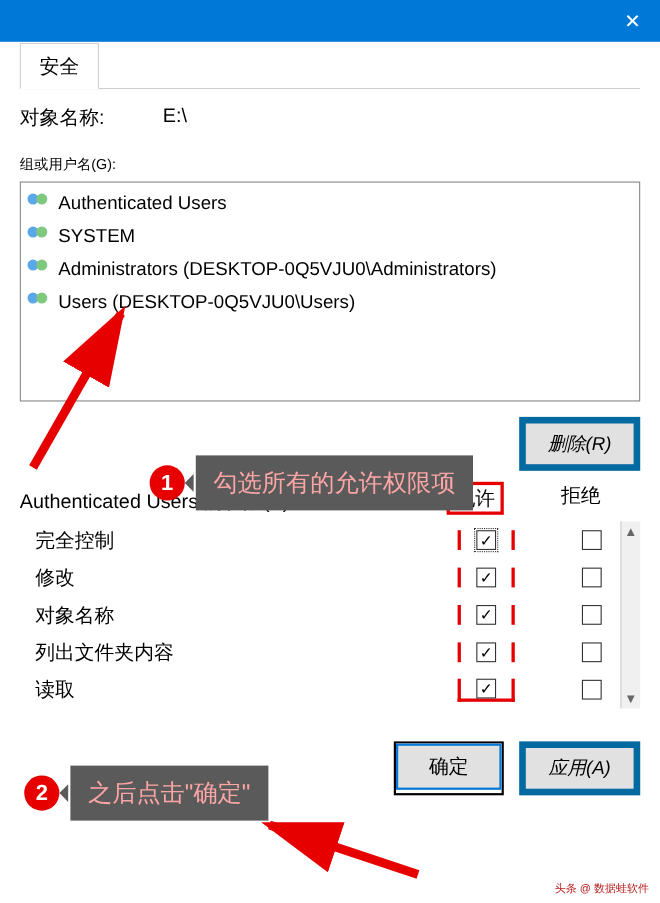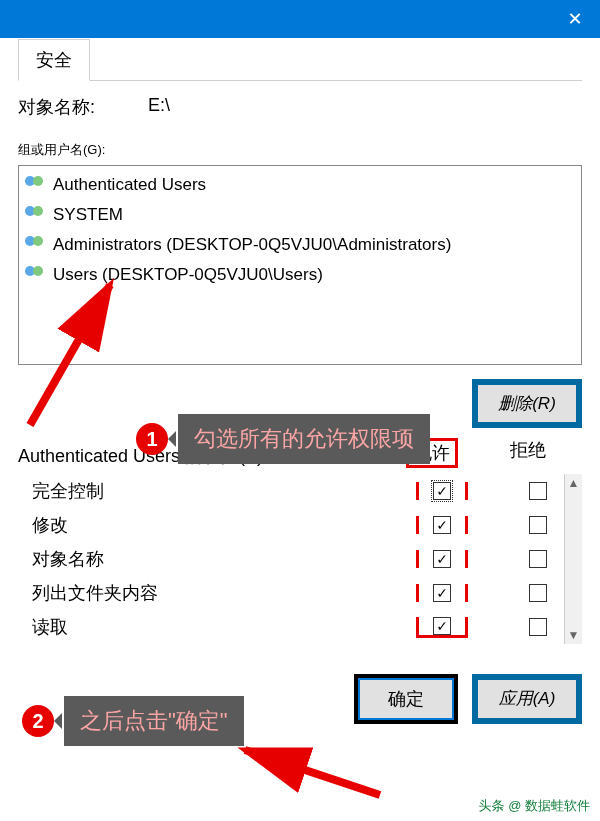--- a/index.html
+++ b/index.html
@@ -38,31 +38,31 @@
 .perm-row { display: flex; align-items: center; height: 34px; padding-left: 14px; font-size: 18px; }
 .perm-name { flex: 1; }
 .perm-check-wrap { width: 52px; display: flex; justify-content: center; }
 .chk { width: 18px; height: 18px; border: 1px solid #333; display: inline-flex; align-items: center; justify-content: center; font-size: 14px; }
 .chk.focus { outline: 1px dotted #333; outline-offset: 1px; }
 .allow-col-border { border-left: 3px solid #e60000; border-right: 3px solid #e60000; border-bottom: 3px solid #e60000; }
 .scrollbar { width: 18px; background: #f0f0f0; border-left: 1px solid #ccc; display: flex; flex-direction: column; justify-content: space-between; align-items: center; font-size: 12px; color: #666; }
 .scroll-arrow { height: 18px; display: flex; align-items: center; justify-content: center; width: 100%; }
 
 .bottom-btns { display: flex; justify-content: flex-end; gap: 14px; margin-top: 30px; padding-bottom: 10px; }
-.ok-btn-wrap { border: 4px solid #000000; padding: 0; }
+.ok-btn-wrap { border: 2px solid #000000; padding: 0; }
 .ok-btn-inner { border: 2px solid #0078d7; background: #e1e1e1; padding: 7px 24px; font-size: 18px; min-width: 96px; text-align: center; }
 
 .annot { position: absolute; display: flex; align-items: center; z-index: 50; pointer-events: none; }
 .annot-num { width: 32px; height: 32px; border-radius: 50%; background: #e60000; color: #fff; display: flex; align-items: center; justify-content: center; font-size: 20px; font-weight: bold; }
 .annot-box { background: #5a5a5a; color: #fca5a5; font-size: 22px; padding: 10px 16px; margin-left: 10px; position: relative; }
 .annot-box::before { content: ""; position: absolute; left: -10px; top: 50%; margin-top: -8px; border: 8px solid transparent; border-right-color: #5a5a5a; border-left-width: 0; }
 
 .red-arrow { position: absolute; z-index: 40; pointer-events: none; }
 
-.watermark { position: absolute; right: 10px; bottom: 6px; font-size: 13px; color: #15803d; z-index: 60; }
+.watermark { position: absolute; right: 10px; bottom: 6px; font-size: 10px; color: #b91c1c; z-index: 60; }
 </style>
 </head>
 <body>
 
 <div class="titlebar">
   <div class="close-btn">
     <span>✕</span>
   </div>
 </div>
 

